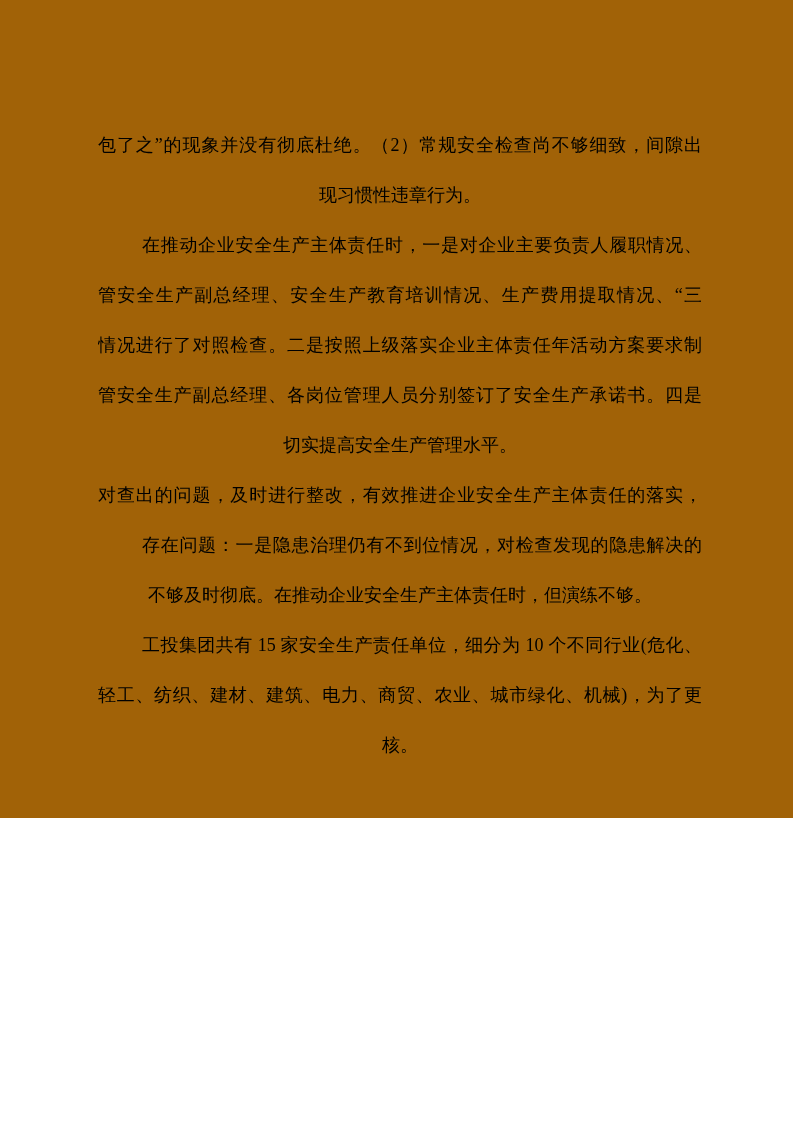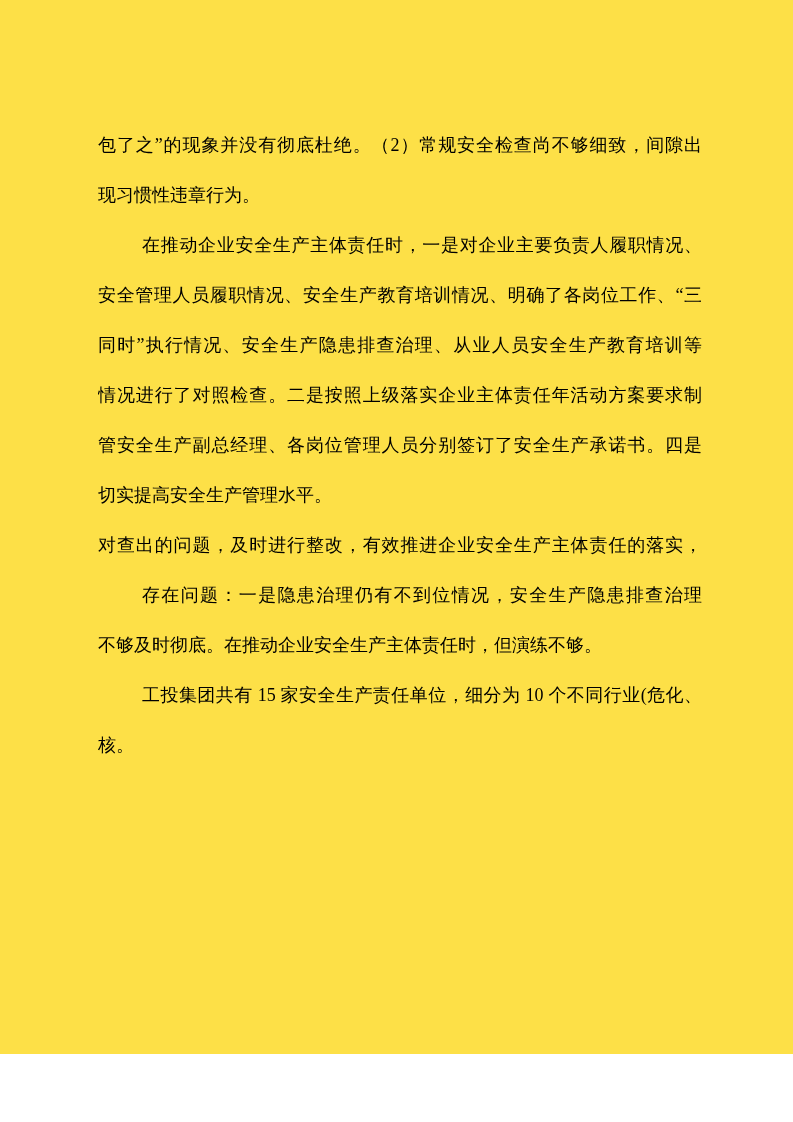--- a/index.html
+++ b/index.html
@@ -3,39 +3,39 @@
 <meta charset="utf-8">
 <style>
   html, body {
     margin: 0;
     padding: 0;
     background: #ffffff;
   }
   .page {
     position: relative;
     width: 793px;
-    height: 1054px;
-    background: #fde047;
+    height: 818px;
+    background: #a16207;
     overflow: hidden;
   }
   .text-block {
     box-sizing: border-box;
     position: absolute;
     top: 0;
     left: 0;
     width: 793px;
     padding: 120px 91px 0 98px;
   }
   .line {
     font-family: "Liberation Serif", "DejaVu Serif", serif;
     font-size: 18px;
     line-height: 50px;
     height: 50px;
     color: #000000;
-    text-align: left;
+    text-align: center;
     overflow: hidden;
   }
   .full {
     text-align: justify;
     text-align-last: justify;
   }
   .indent {
     text-indent: 44px;
   }
   .indent-sm {
@@ -43,24 +43,24 @@
   }
 </style>
 </head>
 <body>
 
 <div class="page">
   <div class="text-block">
     <div class="line full">包了之”的现象并没有彻底杜绝。（2）常规安全检查尚不够细致，间隙出</div>
     <div class="line">现习惯性违章行为。</div>
     <div class="line full indent">在推动企业安全生产主体责任时，一是对企业主要负责人履职情况、</div>
-    <div class="line full">安全管理人员履职情况、安全生产教育培训情况、明确了各岗位工作、“三</div>
-    <div class="line full">同时”执行情况、安全生产隐患排查治理、从业人员安全生产教育培训等</div>
+    <div class="line full">管安全生产副总经理、安全生产教育培训情况、生产费用提取情况、“三</div>
     <div class="line full">情况进行了对照检查。二是按照上级落实企业主体责任年活动方案要求制</div>
     <div class="line full">管安全生产副总经理、各岗位管理人员分别签订了安全生产承诺书。四是</div>
     <div class="line">切实提高安全生产管理水平。</div>
     <div class="line full">对查出的问题，及时进行整改，有效推进企业安全生产主体责任的落实，</div>
-    <div class="line full indent">存在问题：一是隐患治理仍有不到位情况，安全生产隐患排查治理</div>
+    <div class="line full indent">存在问题：一是隐患治理仍有不到位情况，对检查发现的隐患解决的</div>
     <div class="line">不够及时彻底。在推动企业安全生产主体责任时，但演练不够。</div>
     <div class="line full indent">工投集团共有 15 家安全生产责任单位，细分为 10 个不同行业(危化、</div>
+    <div class="line full">轻工、纺织、建材、建筑、电力、商贸、农业、城市绿化、机械)，为了更</div>
     <div class="line">核。</div>
   </div>
 </div>
 
 </body></html>

